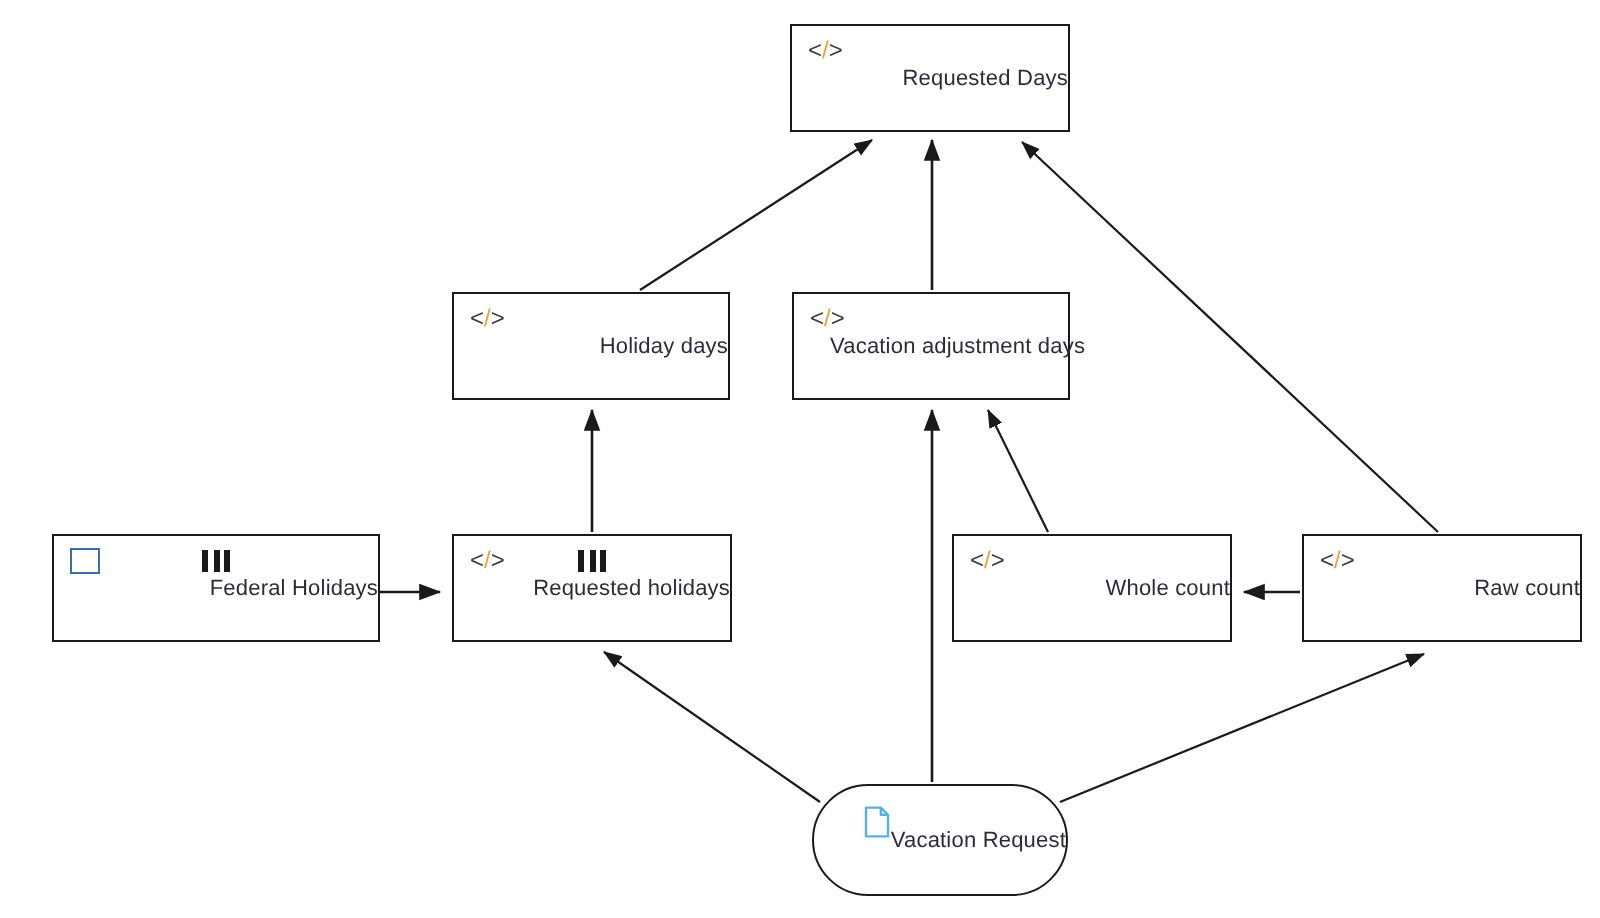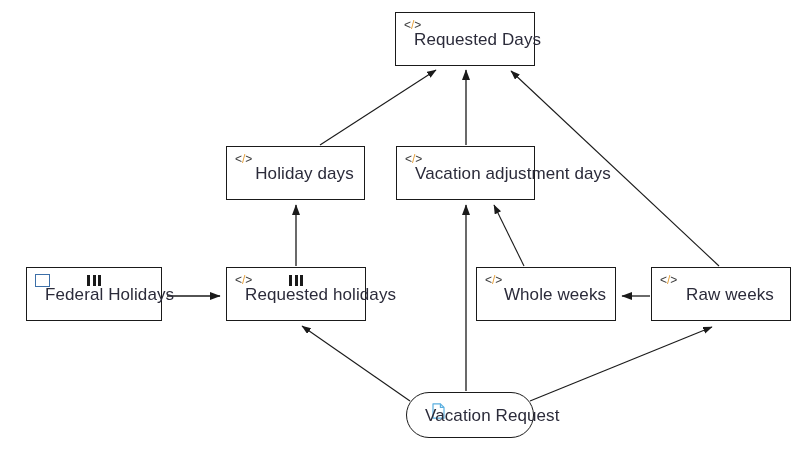--- a/index.html
+++ b/index.html
@@ -36,22 +36,22 @@
   .node.rounded {
     border-radius: 30px;
     border-width: 1.8px;
   }
   .node-label {
     position: absolute;
     left: 18px;
     right: 0;
     top: 50%;
     transform: translateY(-45%);
-    text-align: center;
-    font-size: 17px;
+    text-align: right;
+    font-size: 11px;
     color: #2b2b3a;
     font-family: "Liberation Sans", sans-serif;
     letter-spacing: 0.1px;
     white-space: nowrap;
   }
   .icon-code {
     position: absolute;
     left: 8px;
     top: 5px;
     width: 18px;
@@ -167,21 +167,21 @@
   <div class="node" style="left:226px; top:146px; width:139px; height:54px;">
     <span class="icon-code">&lt;<span class="slash">/</span>&gt;</span>
     <span class="node-label">Holiday days</span>
   </div>
 
   <div class="node" style="left:396px; top:146px; width:139px; height:54px;">
     <span class="icon-code">&lt;<span class="slash">/</span>&gt;</span>
     <span class="node-label">Vacation adjustment days</span>
   </div>
 
-  <div class="node" style="left:26px; top:267px; width:136px; height:54px;">
+  <div class="node" style="left:26px; top:267px; width:164px; height:54px;">
     <span class="icon-table">
       <span class="thead"></span>
       <span class="tbody"><span class="v1"></span><span class="v2"></span><span class="h1"></span></span>
     </span>
     <span class="icon-bars">
       <i></i>
         <i></i>
         <i></i>
     </span>
     <span class="node-label">Federal Holidays</span>
@@ -192,29 +192,29 @@
     <span class="icon-bars">
       <i></i>
         <i></i>
         <i></i>
     </span>
     <span class="node-label">Requested holidays</span>
   </div>
 
   <div class="node" style="left:476px; top:267px; width:140px; height:54px;">
     <span class="icon-code">&lt;<span class="slash">/</span>&gt;</span>
-    <span class="node-label">Whole weeks</span>
+    <span class="node-label">Whole count</span>
   </div>
 
   <div class="node" style="left:651px; top:267px; width:140px; height:54px;">
     <span class="icon-code">&lt;<span class="slash">/</span>&gt;</span>
-    <span class="node-label">Raw weeks</span>
-  </div>
-
-  <div class="node rounded" style="left:406px; top:392px; width:128px; height:46px;text-decoration:underline;">
+    <span class="node-label">Raw count</span>
+  </div>
+
+  <div class="node rounded" style="left:406px; top:392px; width:128px; height:56px;text-decoration:underline;">
     <span class="icon-doc">
       <svg width="13" height="16" viewBox="0 0 13 16">
         <path d="M1 0.8 L8.4 0.8 L12 4.4 L12 15.2 L1 15.2 Z" fill="#ffffff" stroke="#5aafe0" stroke-width="1.2" stroke-linejoin="round"></path>
         <path d="M8.4 0.8 L8.4 4.4 L12 4.4" fill="none" stroke="#5aafe0" stroke-width="1.2" stroke-linejoin="round"></path>
       </svg>
     </span>
     <span class="node-label">Vacation Request</span>
   </div>
 
 </div>

